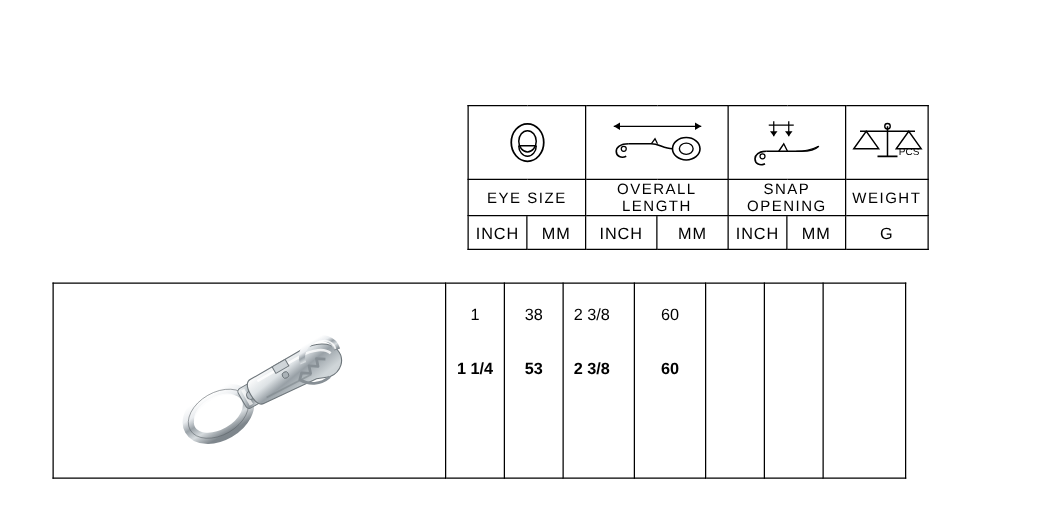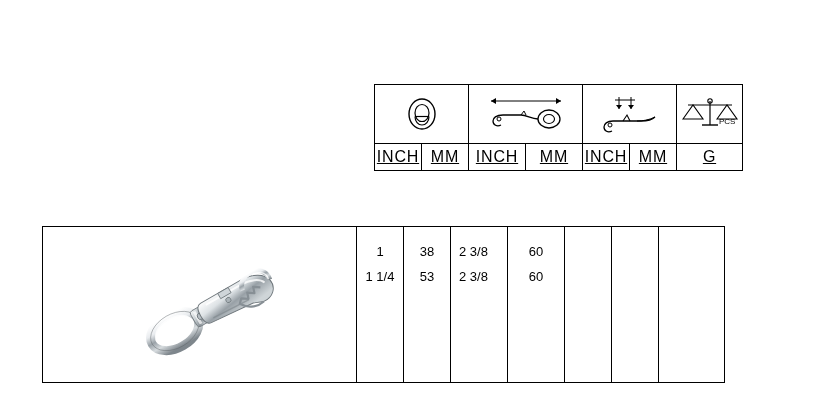--- a/index.html
+++ b/index.html
@@ -38,22 +38,21 @@
     height: 58px;
   }
   .name-row td {
     height: 25px;
     letter-spacing: 1.2px;
     font-size: 12px;
   }
   .unit-row td {
     height: 26px;
     letter-spacing: 0.8px;
-    font-size: 16px;
-    text-decoration: underline;
+    font-size: 13px;
   }
 
   .col-eye-inch  { width: 47px; }
   .col-eye-mm    { width: 47px; }
   .col-ol-inch   { width: 57px; }
   .col-ol-mm     { width: 57px; }
   .col-snap-inch { width: 47px; }
   .col-snap-mm   { width: 47px; }
   .col-weight    { width: 66px; }
 
@@ -85,21 +84,21 @@
   }
   .data-cell .v {
     position: absolute;
     left: 0;
     right: 0;
     text-align: center;
     font-size: 13px;
     font-family: "Liberation Sans", sans-serif;
   }
   .v.r1 { top: 17px; }
-  .v.r2 { top: 42px; }
+  .v.r2 { top: 60px; font-weight: bold; }
 
   
   .product-art {
     position: absolute;
     left: 95px;
     top: 24px;
   }
 </style>
 </head>
 <body>
@@ -163,20 +162,26 @@
           <line x1="30" y1="10" x2="30" y2="34" stroke="#000" stroke-width="1.2"></line>
           <line x1="8" y1="14" x2="52" y2="14" stroke="#000" stroke-width="1.2"></line>
           <circle cx="30" cy="10" r="2.2" fill="none" stroke="#000" stroke-width="1.1"></circle>
           <path d="M3 28 L13 14 L23 28 Z" fill="none" stroke="#000" stroke-width="1.1"></path>
           <path d="M37 28 L47 14 L57 28 Z" fill="none" stroke="#000" stroke-width="1.1"></path>
           <line x1="22" y1="34" x2="38" y2="34" stroke="#000" stroke-width="1.4"></line>
           <text x="39" y="33" font-family="Liberation Sans, sans-serif" font-size="8" fill="#000">PCS</text>
         </svg>
       </span>
     </td>
+  </tr>
+  <tr class="name-row">
+    <td colspan="2">EYE SIZE</td>
+    <td colspan="2">OVERALL LENGTH</td>
+    <td colspan="2">SNAP OPENING</td>
+    <td>WEIGHT</td>
   </tr>
   <tr class="unit-row">
     <td>INCH</td>
     <td>MM</td>
     <td>INCH</td>
     <td>MM</td>
     <td>INCH</td>
     <td>MM</td>
     <td>G</td>
   </tr>

